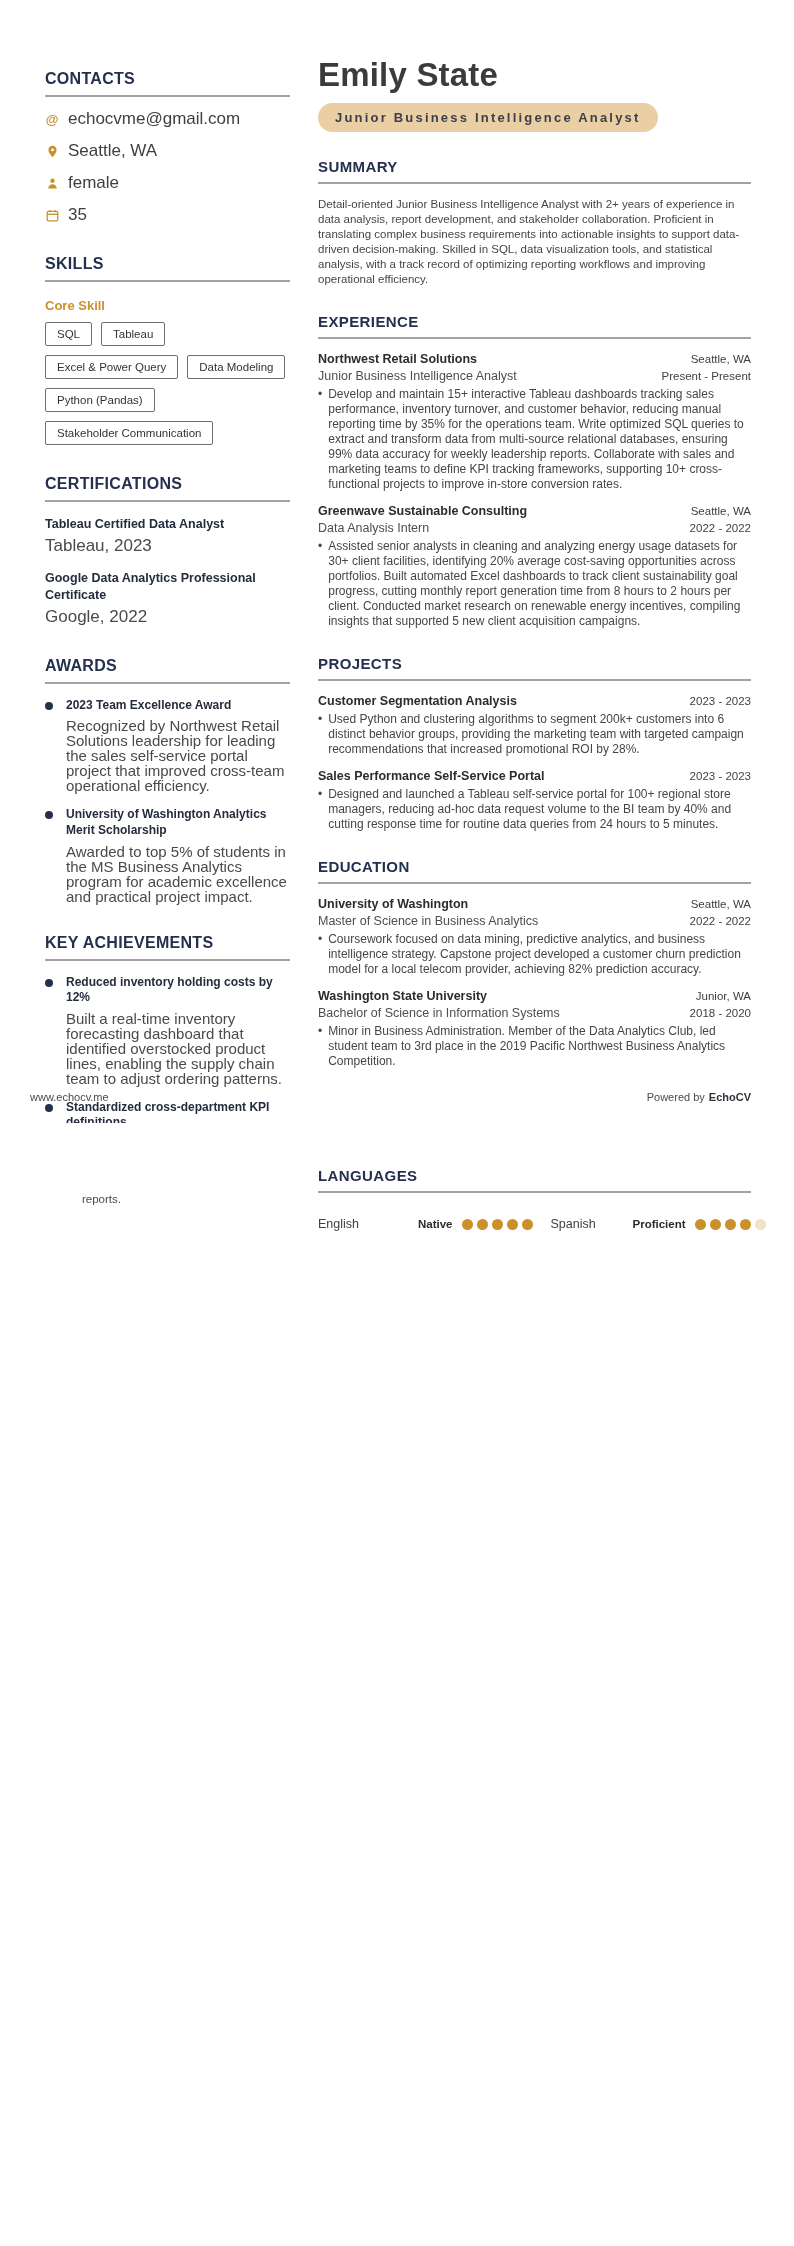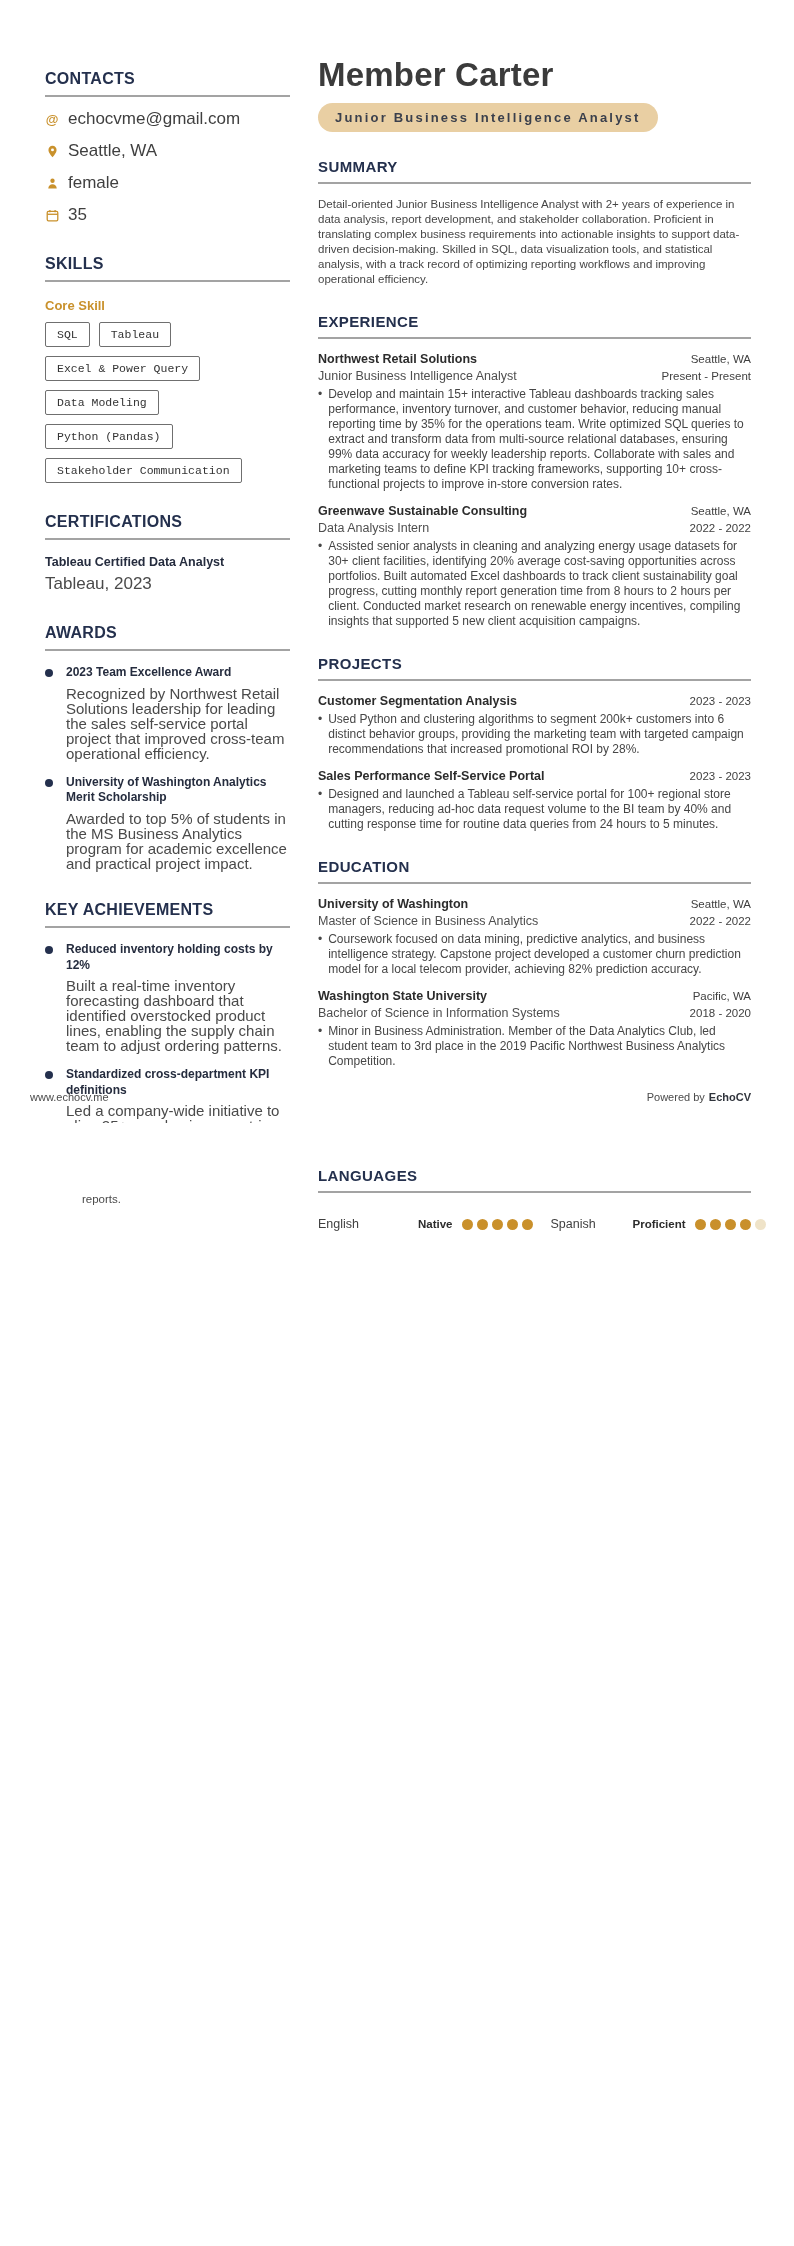--- a/index.html
+++ b/index.html
@@ -22,21 +22,21 @@
 
   
   .contact-item { display:flex; align-items:center; gap:9px; margin-top:12px;
                   font-size:17px; color:#3f3f3f; }
   .contact-item:first-of-type { margin-top:16px; }
   .cicon { width:14px; height:14px; display:inline-flex; align-items:center; justify-content:center; }
   .at-glyph::before { content:"@"; color:#c9912c; font-size:13px; font-weight:700; }
 
   
   .group-label { color:#c9912c; font-weight:700; font-size:13px; margin:16px 0 9px; }
-  .chips { display:flex; flex-wrap:wrap; gap:9px;font-family:Liberation Mono, monospace; }
+  .chips { display:flex; flex-wrap:wrap; gap:9px; }
   .chip { border:1px solid #6f6f6f; padding:5px 11px; font-size:11.5px; color:#333;
           border-radius:2px; background:#fff; }
 
   
   .cert { margin-top:14px; }
   .cert-title { font-weight:700; font-size:12.5px; color:#252c3e; line-height:1.3; }
   .cert-issuer { font-size:17px; color:#4a4a4a; margin-top:4px; }
 
   
   .bullet-item { display:flex; gap:13px; margin-top:14px; }
@@ -144,20 +144,24 @@
           </div>
         </div>
 
         <div class="side-section">
           <div class="side-heading">CERTIFICATIONS</div>
           <div class="divider"></div>
           <div class="cert">
             <div class="cert-title">Tableau Certified Data Analyst</div>
             <div class="cert-issuer">Tableau, 2023</div>
           </div>
+          <div class="cert">
+            <div class="cert-title">Google Data Analytics Professional Certificate</div>
+            <div class="cert-issuer">Google, 2022</div>
+          </div>
         </div>
 
         <div class="side-section">
           <div class="side-heading">AWARDS</div>
           <div class="divider"></div>
           <div class="bullet-item">
             <span class="bdot"></span>
             <div>
               <div class="bullet-title">2023 Team Excellence Award</div>
               <div class="bullet-desc">Recognized by Northwest Retail Solutions leadership for leading the sales self-service portal project that improved cross-team operational efficiency.</div>
@@ -186,21 +190,21 @@
             <span class="bdot"></span>
             <div>
               <div class="bullet-title">Standardized cross-department KPI definitions</div>
               <div class="bullet-desc">Led a company-wide initiative to align 25+ core business metrics across sales, operations, and finance teams, eliminating 40+ conflicting monthly</div>
             </div>
           </div>
         </div>
       </div>
 
       <div class="main">
-        <div class="name">Member Carter</div>
+        <div class="name">Emily State</div>
         <div><span class="badge">Junior Business Intelligence Analyst</span></div>
 
         <div class="section">
           <div class="sec-heading">SUMMARY</div>
           <div class="divider"></div>
           <div class="body-text">Detail-oriented Junior Business Intelligence Analyst with 2+ years of experience in data analysis, report development, and stakeholder collaboration. Proficient in translating complex business requirements into actionable insights to support data-driven decision-making. Skilled in SQL, data visualization tools, and statistical analysis, with a track record of optimizing reporting workflows and improving operational efficiency.</div>
         </div>
 
         <div class="section">
           <div class="sec-heading">EXPERIENCE</div>
@@ -279,21 +283,21 @@
             </div>
             <div class="bullet">
               <span class="bmark"></span>
               <span>Coursework focused on data mining, predictive analytics, and business intelligence strategy. Capstone project developed a customer churn prediction model for a local telecom provider, achieving 82% prediction accuracy.</span>
             </div>
           </div>
 
           <div class="entry">
             <div class="entry-row">
               <span class="entry-title">Washington State University</span>
-              <span class="entry-loc">Pacific, WA</span>
+              <span class="entry-loc">Junior, WA</span>
             </div>
             <div class="entry-row">
               <span class="entry-role">Bachelor of Science in Information Systems</span>
               <span class="entry-dates">2018 - 2020</span>
             </div>
             <div class="bullet">
               <span class="bmark"></span>
               <span>Minor in Business Administration. Member of the Data Analytics Club, led student team to 3rd place in the 2019 Pacific Northwest Business Analytics Competition.</span>
             </div>
           </div>

